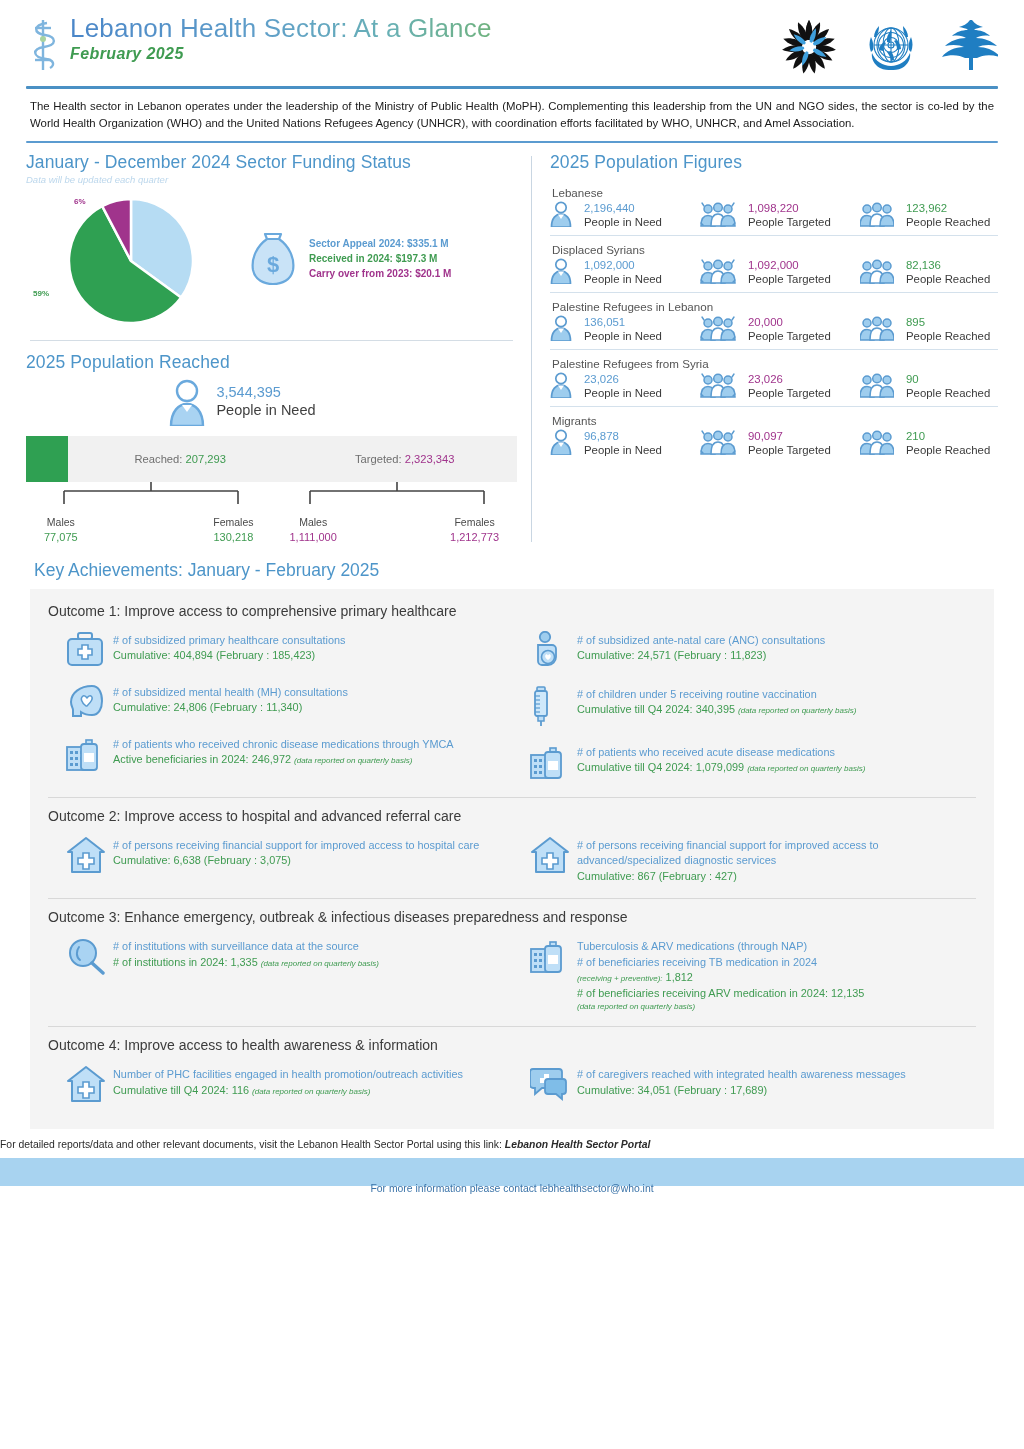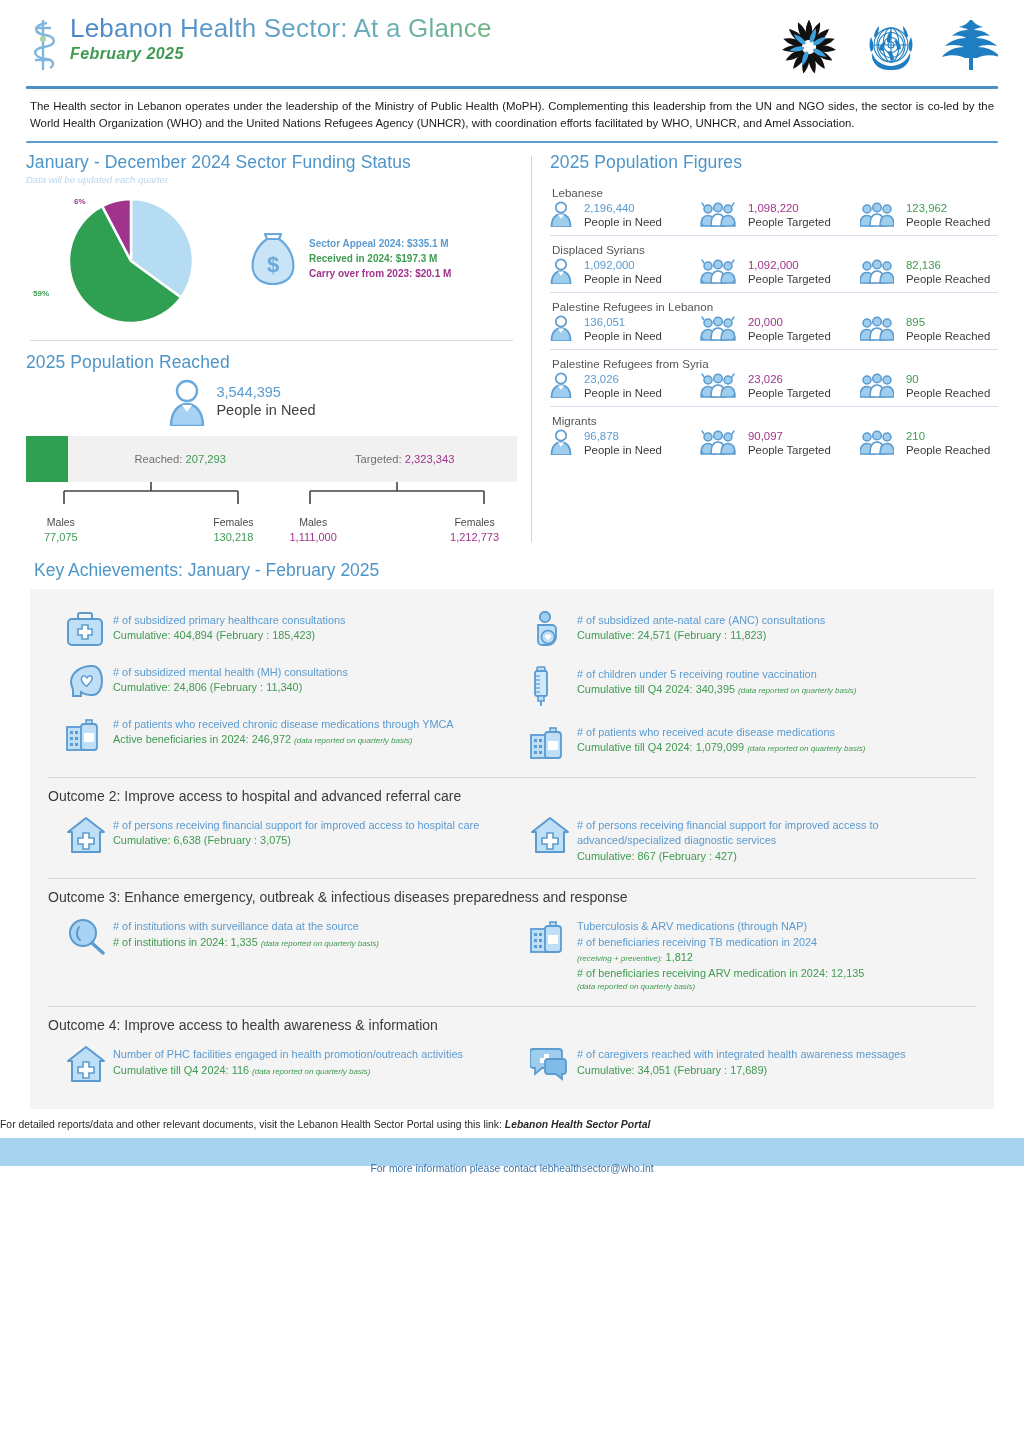--- a/index.html
+++ b/index.html
@@ -593,20 +593,21 @@
             </div>
           </div>
         </div>
     </div>
   </div>
 
   <div class="ka-title">Key Achievements: January - February 2025</div>
   <div class="ka-box">
     <div id="outcomes">
         <div>
+          <div class="outcome-h">Outcome 1: Improve access to comprehensive primary healthcare</div>
           <div class="out-grid">
             <div class="out-col">
               <div class="item">
                 <span class="ic"><svg width="38" height="36" viewBox="0 0 38 36">
                     <rect x="12" y="2" width="14" height="6" rx="2" fill="none" stroke="#5b9bd0" stroke-width="2"></rect>
                     <rect x="2" y="8" width="34" height="26" rx="4" fill="#bfdff7" stroke="#5b9bd0" stroke-width="2"></rect>
                     <path d="M16 14 h6 v4 h4 v6 h-4 v4 h-6 v-4 h-4 v-6 h4 z" fill="#fff" stroke="#5b9bd0" stroke-width="1.6"></path>
                   </svg></span>
                 <span class="tx">
                   <div class="hd"># of subsidized primary healthcare consultations</div>

